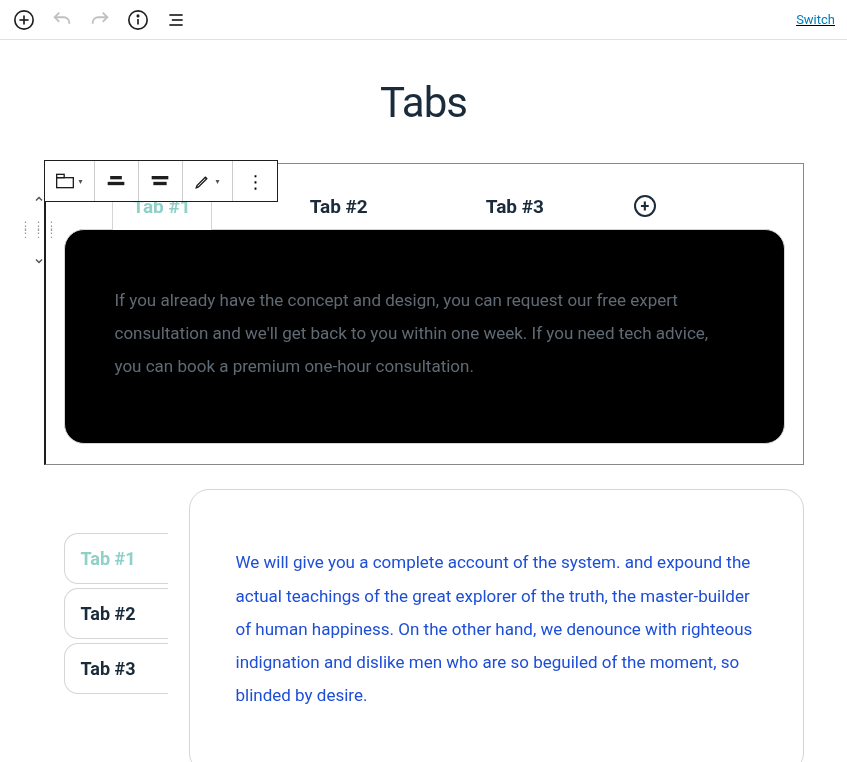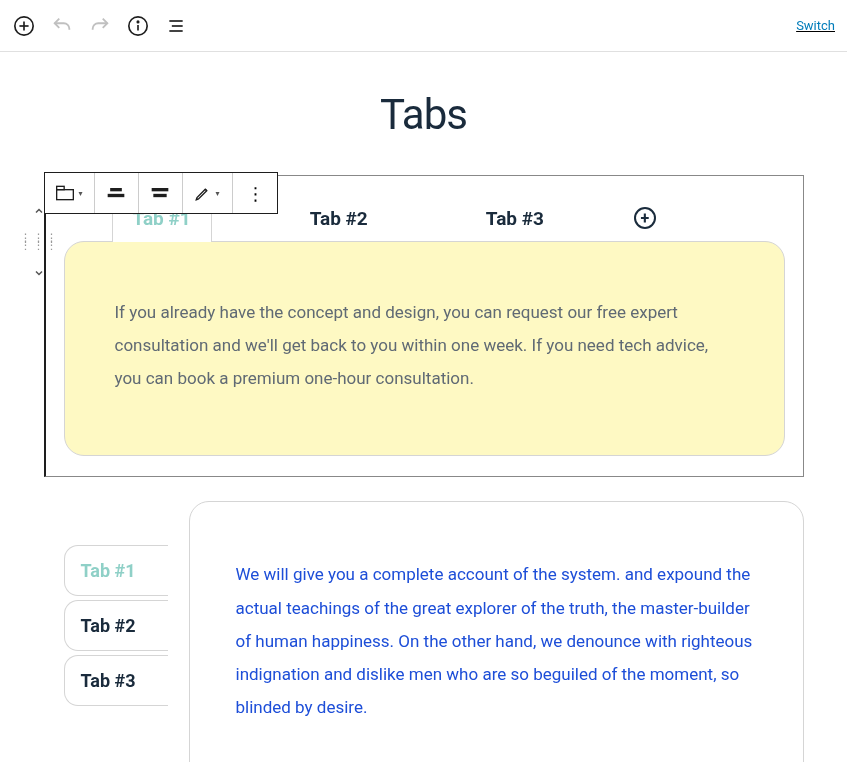--- a/index.html
+++ b/index.html
@@ -4,21 +4,21 @@
   <style>
     * { box-sizing: border-box; margin: 0; padding: 0; }
     body {
       font-family: -apple-system, BlinkMacSystemFont, "Segoe UI", Roboto, sans-serif;
       background: #fff;
       width: 847px;
       height: 762px;
       overflow: hidden;
     }
     .top-toolbar {
-      height: 52px;
+      height: 40px;
       border-bottom: 1px solid #e0e0e0;
       display: flex;
       align-items: center;
       padding: 0 12px;
       justify-content: space-between;
       text-decoration: underline;
     }
     .toolbar-left {
       display: flex;
       align-items: center;
@@ -130,21 +130,21 @@
       font-weight: 700;
       color: #1a2b3c;
       cursor: pointer;
       margin-left: -8px;
     }
     .tab-content {
       border: 1px solid #d5d5d5;
       border-radius: 20px;
       padding: 54px 50px 60px 50px;
       margin-top: -1px;
-      background: #fef9c3;
+      background: #000000;
     }
     .tab-content p {
       color: #606a74;
       font-size: 17px;
       line-height: 1.95;
     }
 
     .block2 {
       margin-top: 24px;
       display: flex;

